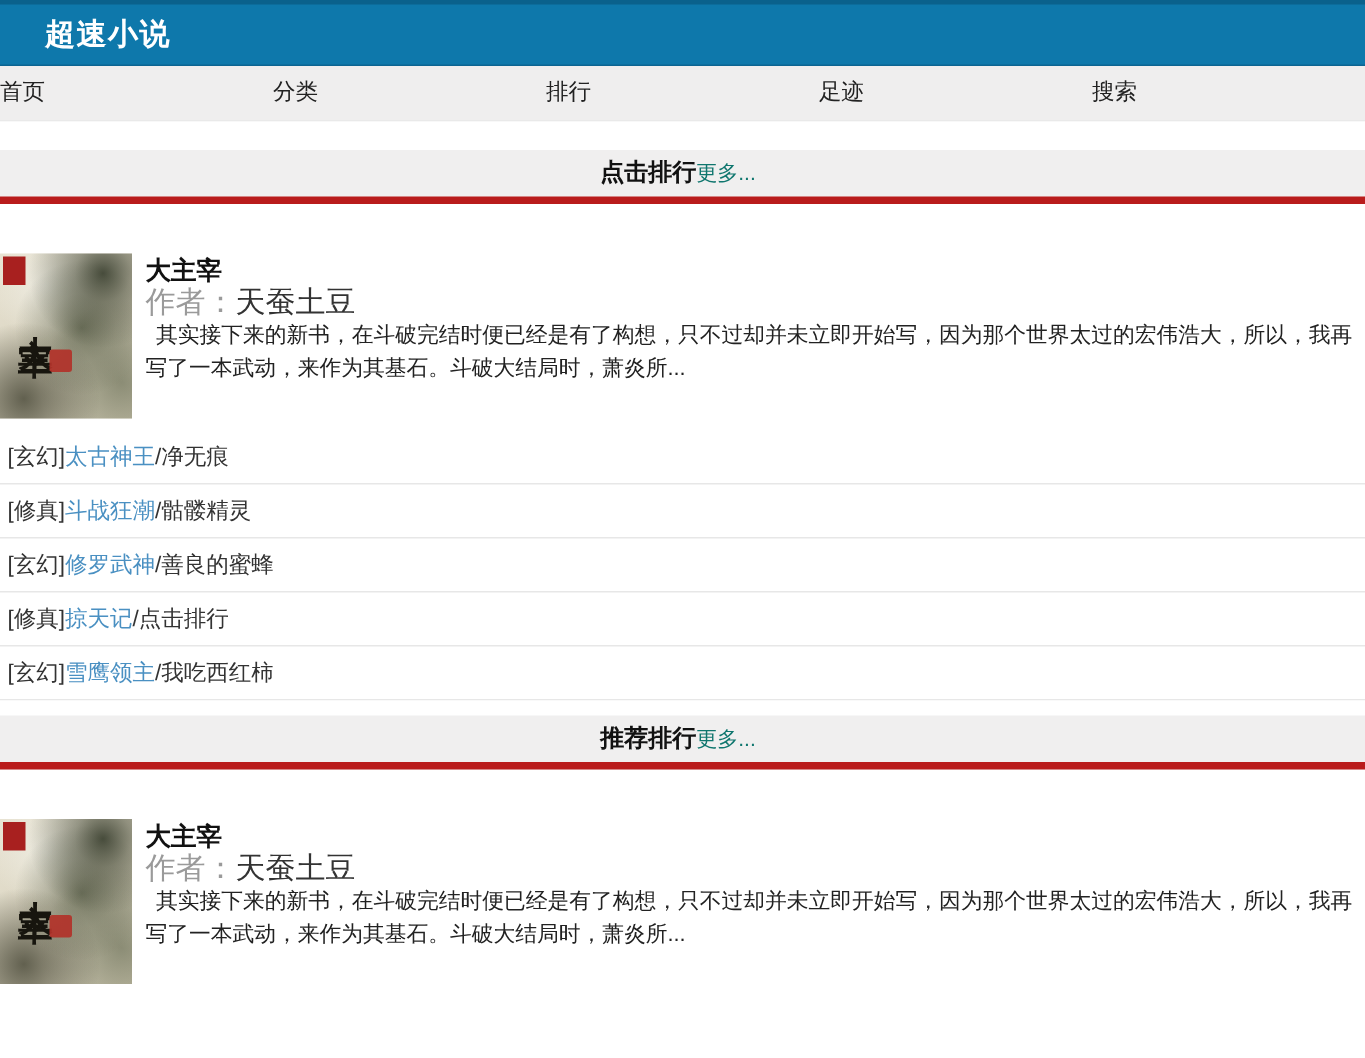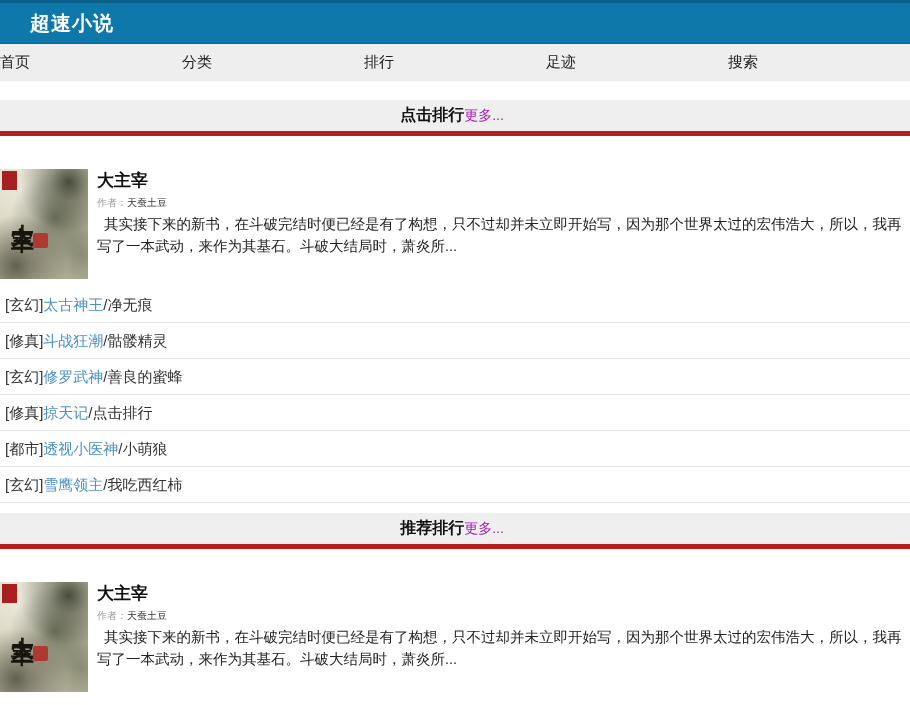--- a/index.html
+++ b/index.html
@@ -16,42 +16,42 @@
   .nav { height:37px; background:#efeeee; display:flex; border-bottom:1px solid #e9e9e9; }
   .nav-item { flex:1; line-height:36px; font-size:15px; color:#222; cursor:pointer; }
 
   .gap-white { height:19px; background:#fff; }
   .gap-small { height:10px; background:#fff; }
 
   
   .section-header { height:36px; background:#f0efef; border-bottom:5px solid #b91c1c;
     display:flex; justify-content:center; align-items:center; padding:0 12px 0 6px; }
   .section-title { font-size:16px; font-weight:bold; color:#111; }
-  .section-more { font-size:14px; color:#a21caf; cursor:pointer; text-decoration:none; }
+  .section-more { font-size:14px; color:#0f766e; cursor:pointer; text-decoration:none; }
 
   
   .featured { display:flex; padding-top:8px;margin-top:25px; }
   .cover { width:88px; height:110px; flex:none; position:relative; cursor:pointer;
     background:
       radial-gradient(circle at 78% 12%, rgba(52,58,42,0.88) 0%, rgba(52,58,42,0.45) 16%, rgba(120,120,100,0) 42%),
       radial-gradient(circle at 62% 45%, rgba(82,88,66,0.75) 0%, rgba(82,88,66,0.30) 28%, rgba(0,0,0,0) 55%),
       radial-gradient(circle at 18% 88%, rgba(58,58,42,0.75) 0%, rgba(0,0,0,0) 42%),
       radial-gradient(circle at 92% 78%, rgba(92,98,74,0.6) 0%, rgba(0,0,0,0) 46%),
       radial-gradient(circle at 35% 20%, rgba(240,238,228,0.9) 0%, rgba(0,0,0,0) 35%),
       linear-gradient(135deg,#e8e3d3 0%,#d9d3bf 50%,#cfc9b2 100%); }
   .cover-corner { position:absolute; left:2px; top:2px; width:15px; height:19px; background:#a8201f; }
   .cover-calligraphy { position:absolute; left:8px; top:36px; writing-mode:vertical-rl;
     font-size:23px; font-weight:bold; color:#17150e; letter-spacing:2px;
     font-family:"DejaVu Serif","Liberation Serif",serif; }
   .cover-seal { position:absolute; left:33px; top:64px; width:15px; height:15px;
     background:#b23229; border-radius:2px; opacity:.92; }
 
   .info { flex:1; min-width:0; padding-left:9px; padding-right:4px; }
   .book-title { font-size:17px; font-weight:bold; color:#111; line-height:22px; margin-top:1px; cursor:pointer; }
-  .book-author { font-size:10px; line-height:21px; }
+  .book-author { font-size:20px; line-height:21px; }
   .author-label { color:#9a9a9a; }
   .author-name { color:#333; }
   .book-desc { font-size:14.5px; line-height:22px; color:#222; text-indent:7px; }
 
   
   .rank-list { margin-top:8px; }
   .rank-row { height:36px; line-height:35px; border-bottom:1px solid #e7e7e7;
     padding-left:5px; font-size:15px; color:#333; white-space:nowrap; }
   .rank-row .book-link { color:#4a90c2; text-decoration:none; cursor:pointer;margin-top:43px; }
 </style>
@@ -99,23 +99,20 @@
   <div class="rank-row">
     <span>[修真]</span><a class="book-link">斗战狂潮</a><span>/</span><span>骷髅精灵</span>
   </div>
   <div class="rank-row">
     <span>[玄幻]</span><a class="book-link">修罗武神</a><span>/</span><span>善良的蜜蜂</span>
   </div>
   <div class="rank-row">
     <span>[修真]</span><a class="book-link">掠天记</a><span>/</span><span>点击排行</span>
   </div>
   <div class="rank-row">
-    <span>[都市]</span><a class="book-link">透视小医神</a><span>/</span><span>小萌狼</span>
-  </div>
-  <div class="rank-row">
     <span>[玄幻]</span><a class="book-link">雪鹰领主</a><span>/</span><span>我吃西红柿</span>
   </div>
 </div>
 
 <div class="gap-small"></div>
 
 <div class="section-header">
   <span class="section-title">推荐排行</span>
   <a class="section-more">更多...</a>
 </div>

